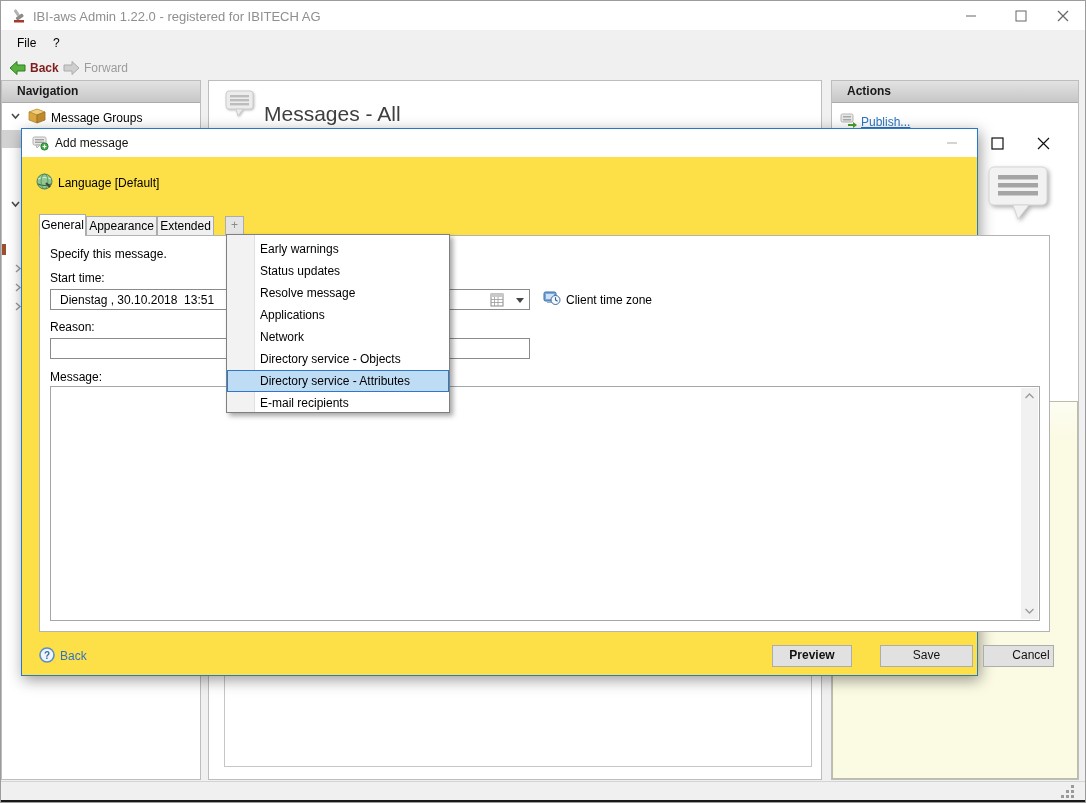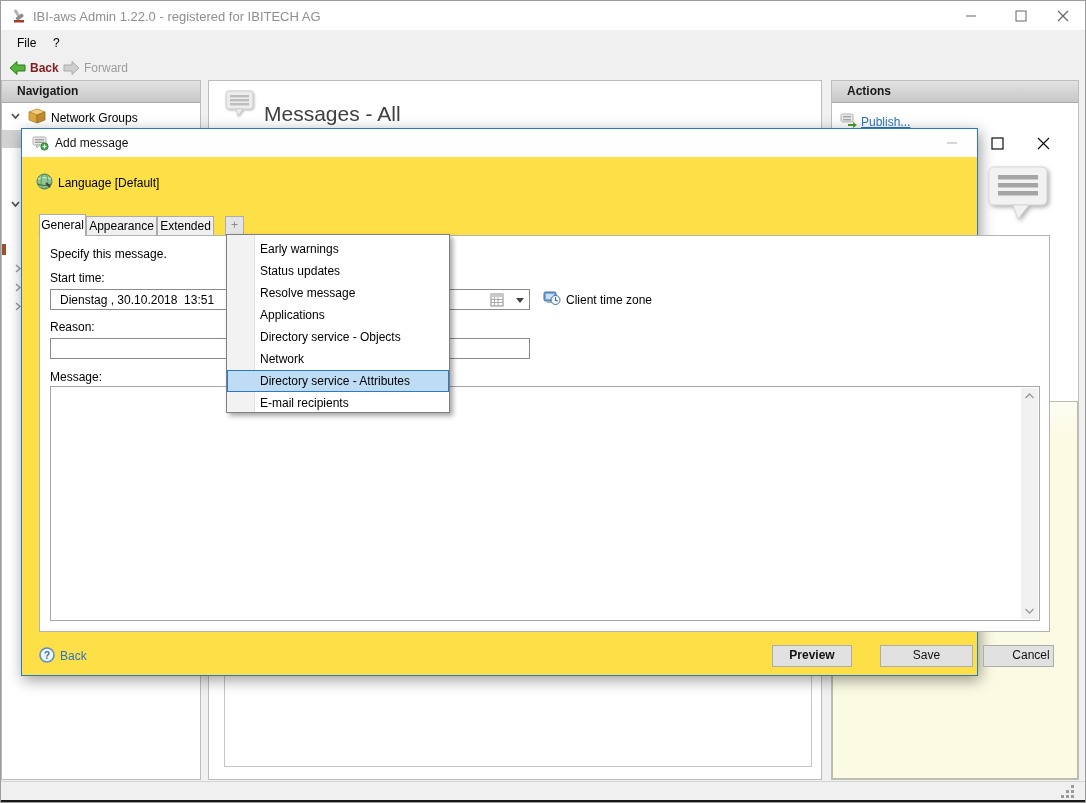--- a/index.html
+++ b/index.html
@@ -103,21 +103,21 @@
           <path d="M2 3 L5.5 7 L9 3" fill="none" stroke="#4a4a4a" stroke-width="1.6"></path>
         </svg>
     </div>
     <div class="abs" style="left:26px;top:27px;">
       <svg width="19" height="16" viewBox="0 0 19 16">
         <polygon points="9,1 17,4 9,7 1,4" fill="#efcf7a" stroke="#b98a2e" stroke-width="0.8"></polygon>
         <polygon points="1,4 9,7 9,15 1,12" fill="#dca843" stroke="#b98a2e" stroke-width="0.8"></polygon>
         <polygon points="17,4 9,7 9,15 17,12" fill="#c08a2d" stroke="#9a6f20" stroke-width="0.8"></polygon>
       </svg>
     </div>
-    <span class="abs" style="left:49px;top:30px;">Network Groups</span>
+    <span class="abs" style="left:49px;top:30px;">Message Groups</span>
     <div class="abs" style="left:0;top:49px;width:20px;height:18px;background:#d2d2d2;"></div>
     <div class="abs" style="left:8px;top:118px;">
       <svg class="chev" width="11" height="10">
           <path d="M2 3 L5.5 7 L9 3" fill="none" stroke="#4a4a4a" stroke-width="1.6"></path>
         </svg>
     </div>
     <div class="abs" style="left:0;top:163px;width:4px;height:11px;background:#9c4f2f;"></div>
     <div class="abs" style="left:11px;top:182px;">
       <svg class="chev" width="10" height="11">
           <path d="M3 2 L7 5.5 L3 9" fill="none" stroke="#9a9a9a" stroke-width="1.4"></path>
@@ -292,19 +292,19 @@
     <div class="abs btn" style="left:858px;top:516px;width:93px;height:22px;">Save</div>
     <div class="abs btn" style="left:961px;top:516px;width:71px;height:22px;padding-left:25px;">Cancel</div>
   </div>
 
   <div class="abs dropdown-menu">
     <div class="gutter"></div>
     <div class="menuopt">Early warnings</div>
     <div class="menuopt">Status updates</div>
     <div class="menuopt">Resolve message</div>
     <div class="menuopt">Applications</div>
+    <div class="menuopt">Network</div>
     <div class="menuopt">Directory service - Objects</div>
-    <div class="menuopt">Network</div>
     <div class="menuopt selected">Directory service - Attributes</div>
     <div class="menuopt">E-mail recipients</div>
   </div>
 
 </div>
 
 </body></html>

